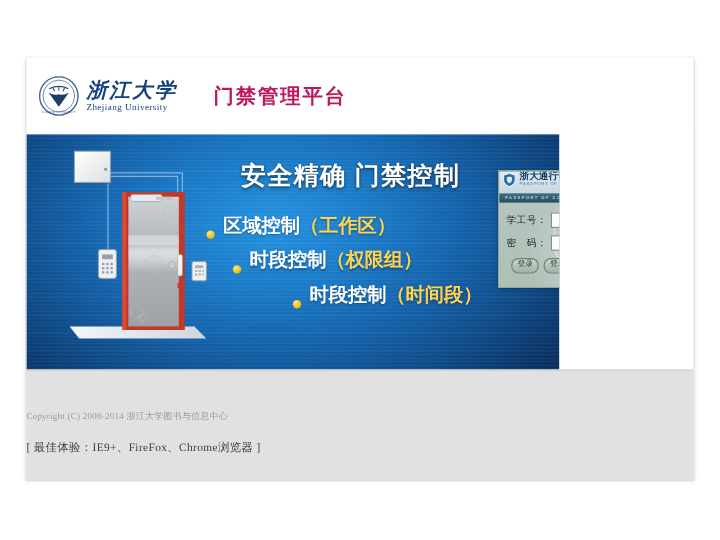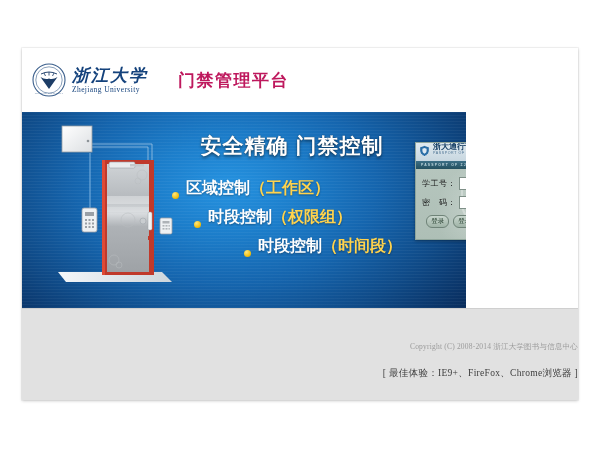--- a/index.html
+++ b/index.html
@@ -280,21 +280,21 @@
   }
 
   
   #site-footer {
     position: absolute;
     left: 0; top: 260px;
     width: 556px;
     height: 92px;
     background: #e1e1e1;
     border-top: 1px solid #cfcfcf;
-    text-align: right;
+    text-align: left;
   }
   #footer-copyright {
     margin-top: 33px;
     font-size: 7.5px;
     color: #9a9a9a;
     font-family: "Liberation Serif", serif;
     letter-spacing: 0.2px;
   }
   #footer-browser-note {
     margin-top: 15px;

